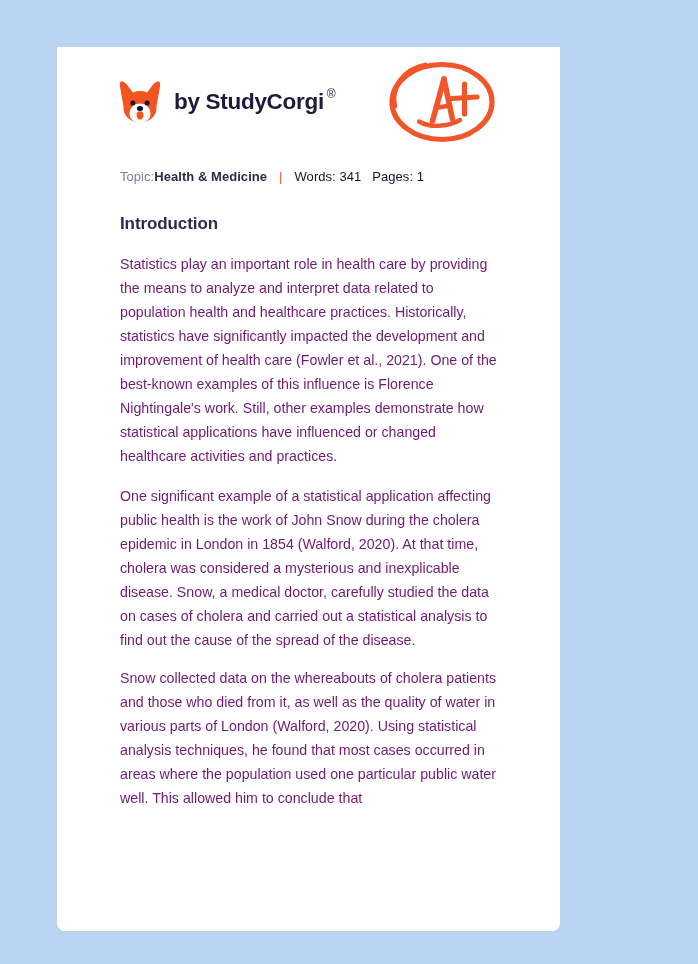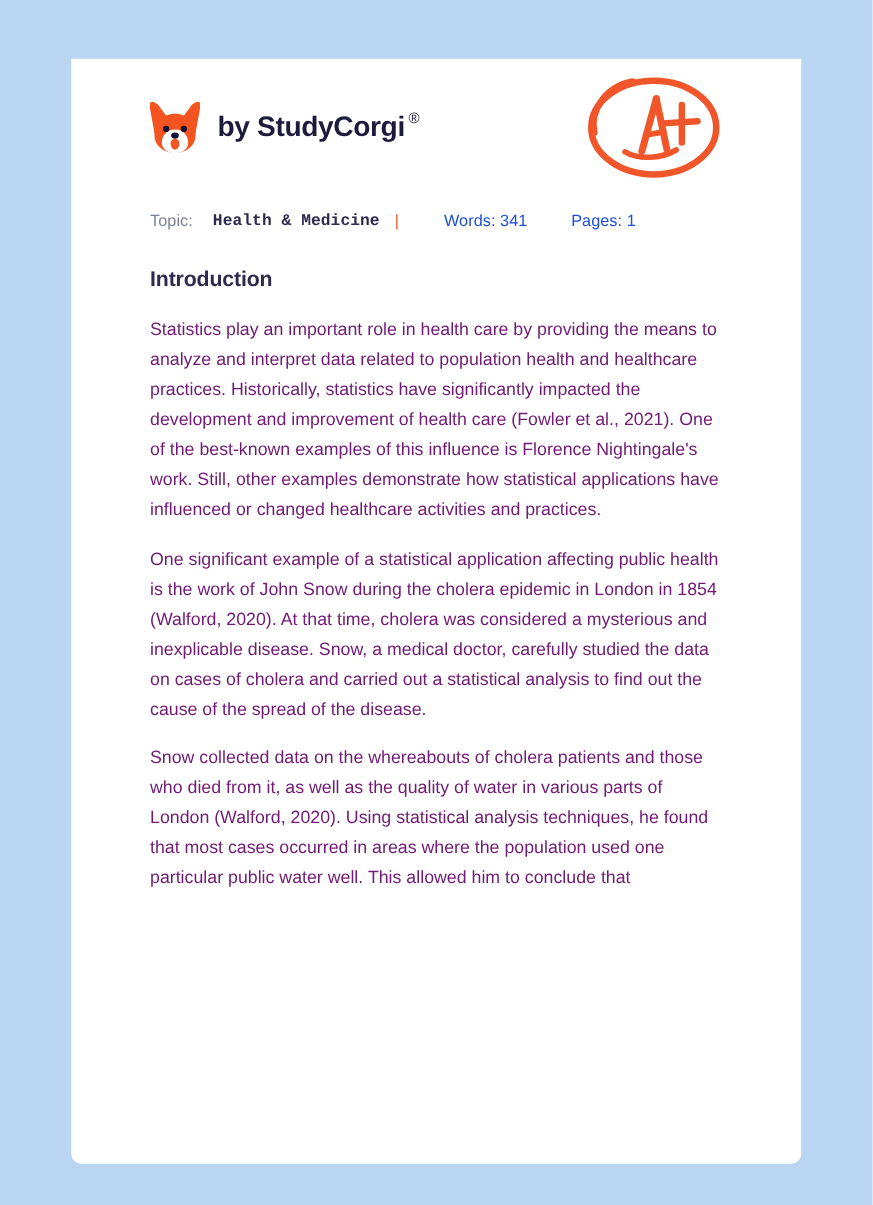--- a/index.html
+++ b/index.html
@@ -12,21 +12,21 @@
     height: 964px;
     background: #b9d5f2;
     font-family: "Liberation Sans", sans-serif;
     overflow: hidden;
   }
 
   .page-sheet {
     position: absolute;
     left: 57px;
     top: 47px;
-    width: 584px;
+    width: 503px;
     height: 884px;
     background: #ffffff;
     border-bottom-left-radius: 8px;
     border-bottom-right-radius: 8px;
     overflow: hidden;
   }
 
   .content-inner {
     padding: 0 62px 0 63px;
   }
@@ -96,31 +96,29 @@
     color: #7d8196;
     display: flex;
     align-items: flex-start;
     flex-wrap: wrap;
     letter-spacing: 0.05px;
   }
   .meta-label { color: #7d8196; }
   .meta-value-strong {
     color: #2d2a4e;
     font-weight: bold;
-    margin-left: 16px;
-    font-family: Liberation Mono, monospace;
+    margin-left: 0;
   }
   .meta-sep {
     color: #f0562a;
     margin: 0 12px;
   }
   .meta-plain {
-    color: #1d4ed8;
+    color: #0f172a;
     margin-right: 11px;
-    margin-left: 24px;
   }
   .meta-plain:last-child { margin-right: 0; }
 
   
   .section-heading {
     font-size: 17px;
     line-height: 24px;
     font-weight: bold;
     color: #2d2a4e;
     margin: 0;

